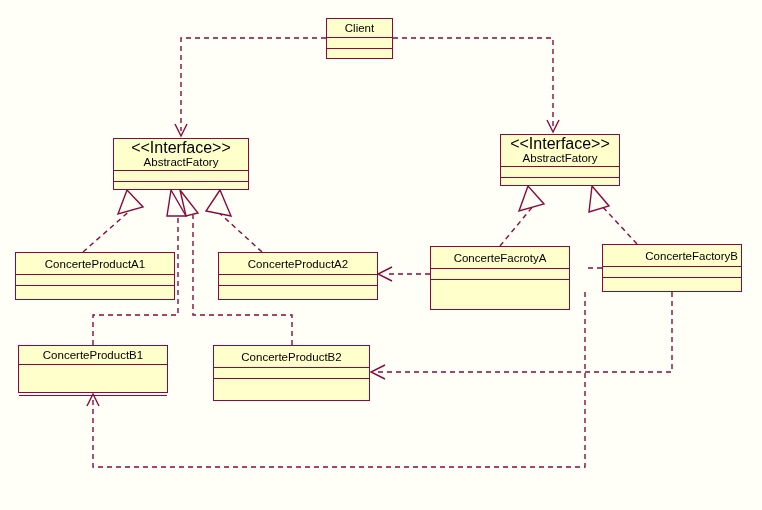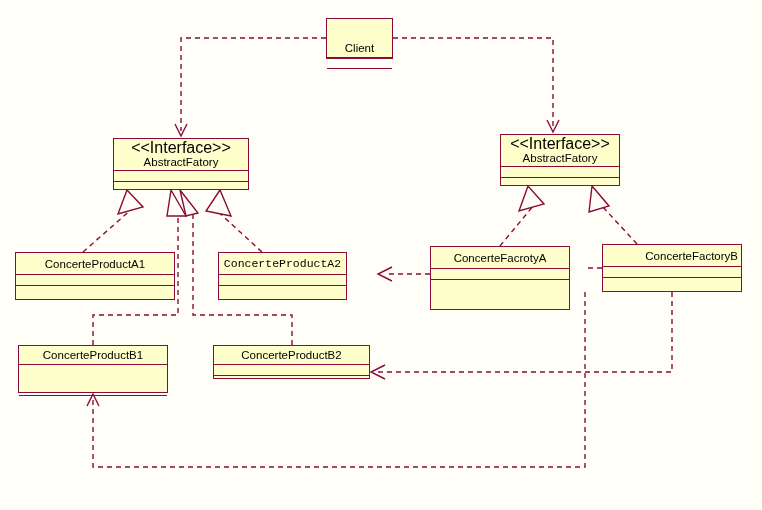--- a/index.html
+++ b/index.html
@@ -124,21 +124,21 @@
       </g>
 
       <g>
         <path d="M 602 268 L 585 268" stroke-dasharray="5,4"></path>
       </g>
 
     </g>
   </svg>
 
   <div class="uml-class" style="left:326px; top:18px; width:67px; height:41px;">
-    <div class="uml-title" style="height:20px;margin-top:20px;">
+    <div class="uml-title" style="height:20px;">
       <span>Client</span>
     </div>
     <div class="uml-attrs"></div>
     <div class="uml-ops"></div>
   </div>
 
   <div class="uml-class" style="left:113px; top:138px; width:136px; height:52px;">
     <div class="uml-title" style="height:32px;">
       <span class="stereo">&lt;&lt;Interface&gt;&gt;</span>
       <span>AbstractFatory</span>
@@ -157,21 +157,21 @@
   </div>
 
   <div class="uml-class" style="left:15px; top:252px; width:160px; height:48px;">
     <div class="uml-title" style="height:22px;align-items:center;">
       <span>ConcerteProductA1</span>
     </div>
     <div class="uml-attrs"></div>
     <div class="uml-ops"></div>
   </div>
 
-  <div class="uml-class" style="left:218px; top:252px; width:129px; height:48px;font-family:Liberation Mono, monospace;">
+  <div class="uml-class" style="left:218px; top:252px; width:160px; height:48px;">
     <div class="uml-title" style="height:22px;">
       <span>ConcerteProductA2</span>
     </div>
     <div class="uml-attrs"></div>
     <div class="uml-ops"></div>
   </div>
 
   <div class="uml-class" style="left:430px; top:246px; width:140px; height:64px;">
     <div class="uml-title" style="height:22px;">
       <span>ConcerteFacrotyA</span>
@@ -189,21 +189,21 @@
   </div>
 
   <div class="uml-class" style="left:18px; top:345px; width:150px; height:48px;gap:20px;">
     <div class="uml-title" style="height:22px;">
       <span>ConcerteProductB1</span>
     </div>
     <div class="uml-attrs"></div>
     <div class="uml-ops"></div>
   </div>
 
-  <div class="uml-class" style="left:213px; top:345px; width:157px; height:34px;">
+  <div class="uml-class" style="left:213px; top:345px; width:157px; height:56px;">
     <div class="uml-title" style="height:22px;">
       <span>ConcerteProductB2</span>
     </div>
     <div class="uml-attrs"></div>
     <div class="uml-ops"></div>
   </div>
 
 </div>
 
 </body></html>

